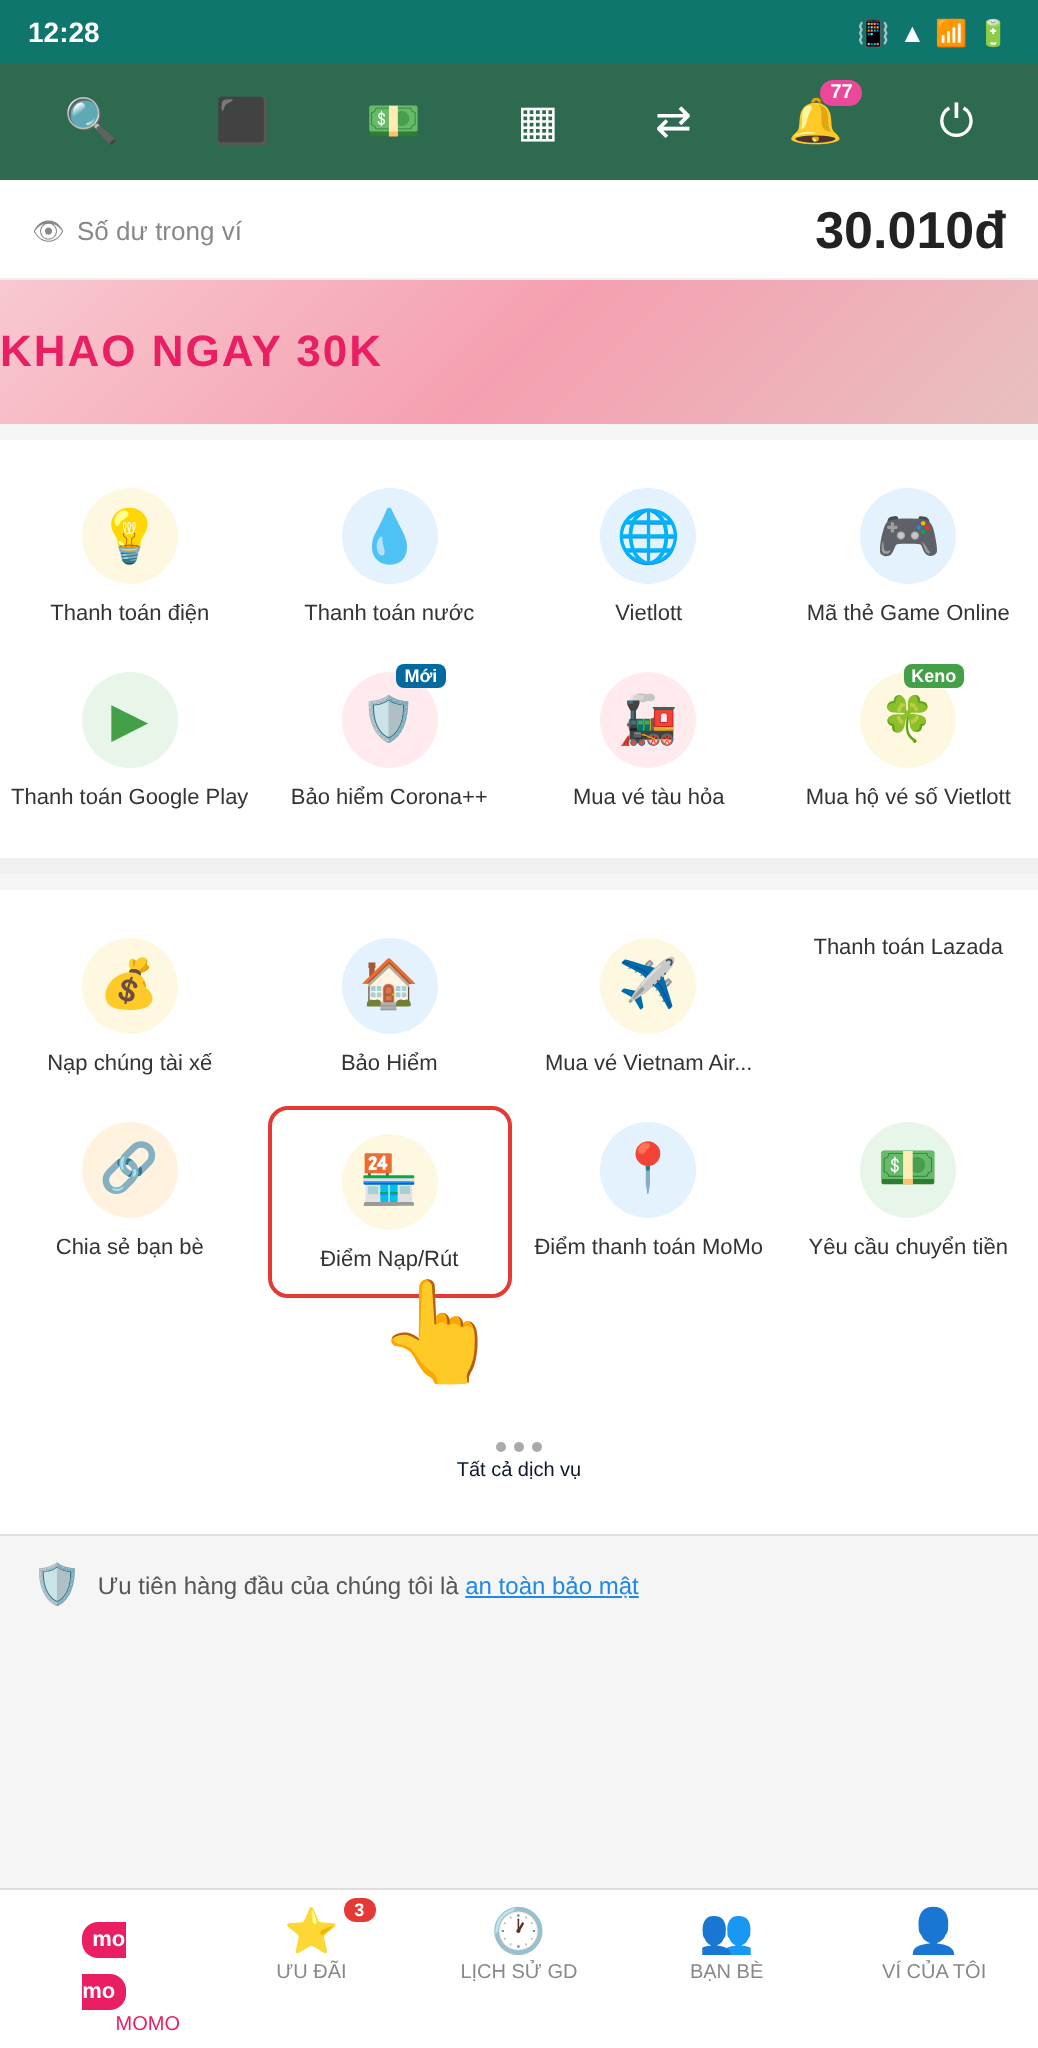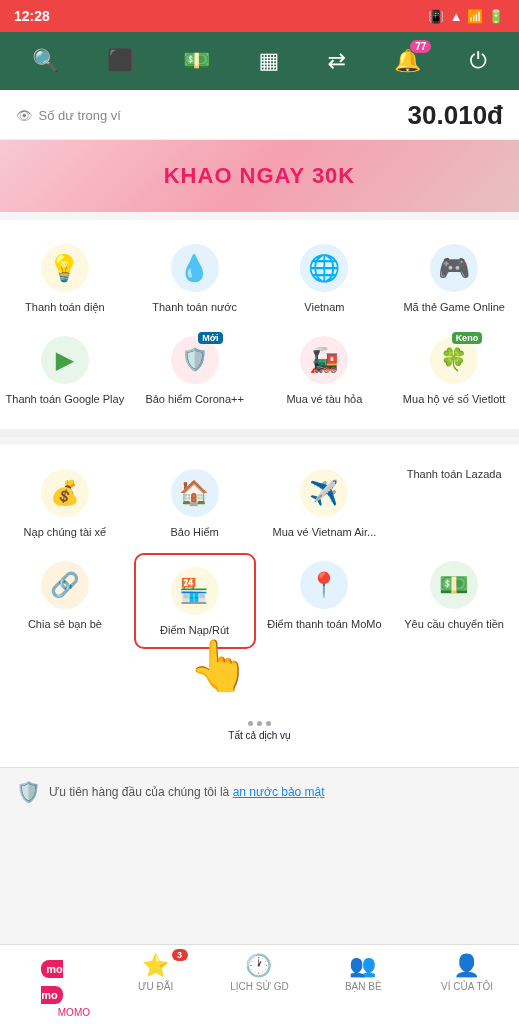--- a/index.html
+++ b/index.html
@@ -6,21 +6,21 @@
     body {
       width: 519px;
       min-height: 1024px;
       font-family: 'Segoe UI', Arial, sans-serif;
       background: #f5f5f5;
       overflow-x: hidden;
     }
 
     
     .status-bar {
-      background: #ef4444;
+      background: #0f766e;
       color: white;
       display: flex;
       justify-content: space-between;
       align-items: center;
       padding: 6px 14px;
       height: 32px;
     }
     .status-time { font-size: 14px; font-weight: 600; }
     .status-icons { display: flex; align-items: center; gap: 5px; font-size: 13px; }
 
@@ -74,21 +74,20 @@
       font-weight: 700;
       color: #222;
     }
 
     
     .banner {
       background: linear-gradient(135deg, #f8c8d0 0%, #f5a0b0 50%, #e8c0c0 100%);
       height: 72px;
       display: flex;
       align-items: center;
-      justify-content: center;
       overflow: hidden;
       position: relative;
     }
     .banner-text {
       font-size: 22px;
       font-weight: 900;
       color: #e91e63;
       letter-spacing: 1px;
       text-transform: uppercase;
     }
@@ -321,21 +320,21 @@
           </div>
         </div>
         <span class="service-label">Thanh toán nước</span>
       </div>
       <div class="service-item">
         <div class="service-icon-wrap">
           <div class="service-icon-circle" style="background:#e3f2fd;">
             <span style="font-size:26px;">🌐</span>
           </div>
         </div>
-        <span class="service-label">Vietnam</span>
+        <span class="service-label">Vietlott</span>
       </div>
       <div class="service-item">
         <div class="service-icon-wrap">
           <div class="service-icon-circle" style="background:#e3f2fd;">
             <span style="font-size:26px;">🎮</span>
           </div>
         </div>
         <span class="service-label">Mã thẻ Game Online</span>
       </div>
     </div>
@@ -457,21 +456,21 @@
         <div class="dot"></div>
       </div>
       <span class="all-services-label">Tất cả dịch vụ</span>
     </div>
   </div>
 
   <div class="security-footer">
     <span style="font-size:20px; color:#888;">🛡️</span>
     <span class="security-text">
       <span>Ưu tiên hàng đầu của chúng tôi là </span>
-      <span class="security-link">an nước bảo mật</span>
+      <span class="security-link">an toàn bảo mật</span>
     </span>
   </div>
 </div>
 
 <div class="bottom-nav">
   <div class="bottom-nav-item active">
     <div class="bottom-nav-icon">
       <span class="momo-logo">mo<br>mo</span>
     </div>
     <span class="bottom-nav-label" style="color:#e91e63;">MOMO</span>

